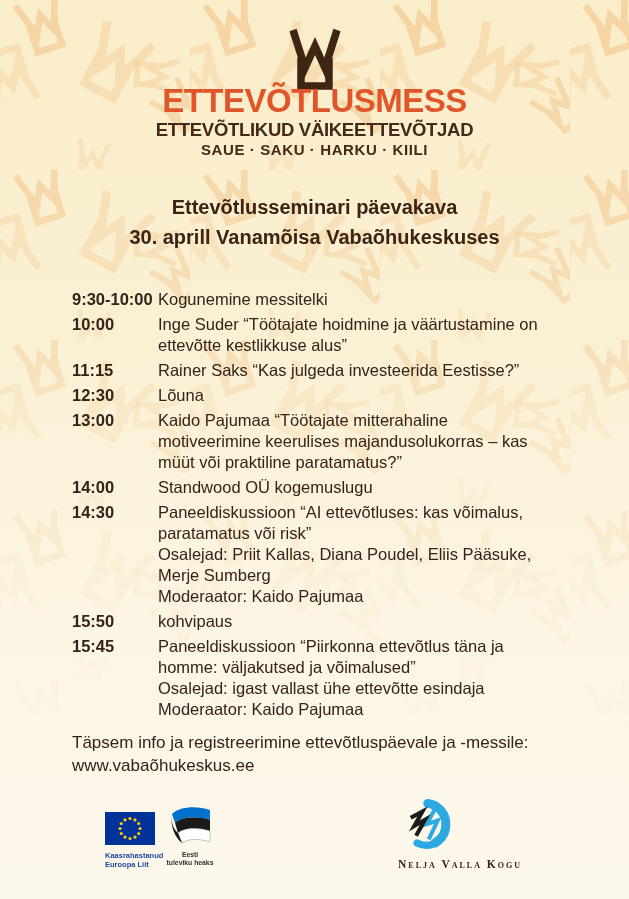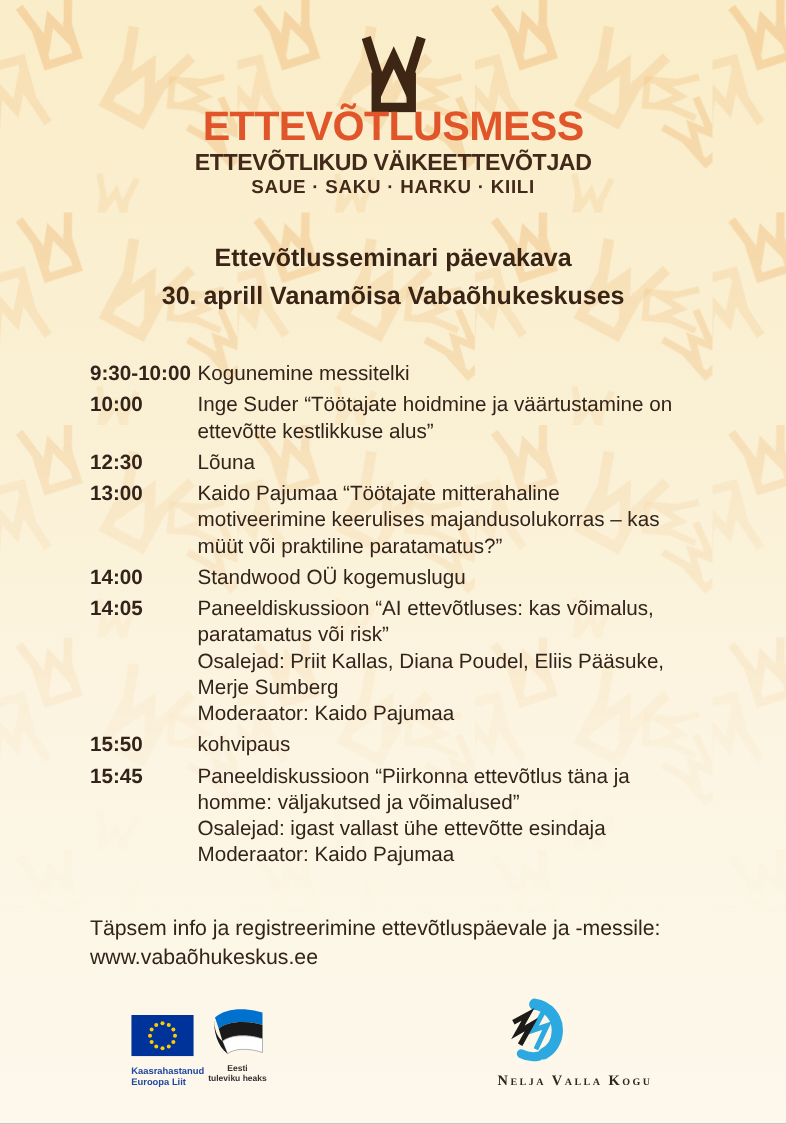--- a/index.html
+++ b/index.html
@@ -103,20 +103,26 @@
           </div>
       </div>
 
       <div class="row">
         <div class="time">10:00</div>
         <div class="desc">
             <div>Inge Suder “Töötajate hoidmine ja väärtustamine on ettevõtte kestlikkuse alus”</div>
           </div>
       </div>
 
+      <div class="row">
+        <div class="time">11:15</div>
+        <div class="desc">
+            <div>Rainer Saks “Kas julgeda investeerida Eestisse?”</div>
+          </div>
+      </div>
 
       <div class="row">
         <div class="time">12:30</div>
         <div class="desc">
             <div>Lõuna</div>
           </div>
       </div>
 
       <div class="row">
         <div class="time">13:00</div>
@@ -126,21 +132,21 @@
       </div>
 
       <div class="row">
         <div class="time">14:00</div>
         <div class="desc">
             <div>Standwood OÜ kogemuslugu</div>
           </div>
       </div>
 
       <div class="row">
-        <div class="time">14:05</div>
+        <div class="time">14:30</div>
         <div class="desc">
             <div>Paneeldiskussioon “AI ettevõtluses: kas võimalus, paratamatus või risk”</div>
             <div>Osalejad: Priit Kallas, Diana Poudel, Eliis Pääsuke, Merje Sumberg</div>
             <div>Moderaator: Kaido Pajumaa</div>
           </div>
       </div>
 
       <div class="row">
         <div class="time">15:50</div>
         <div class="desc">

